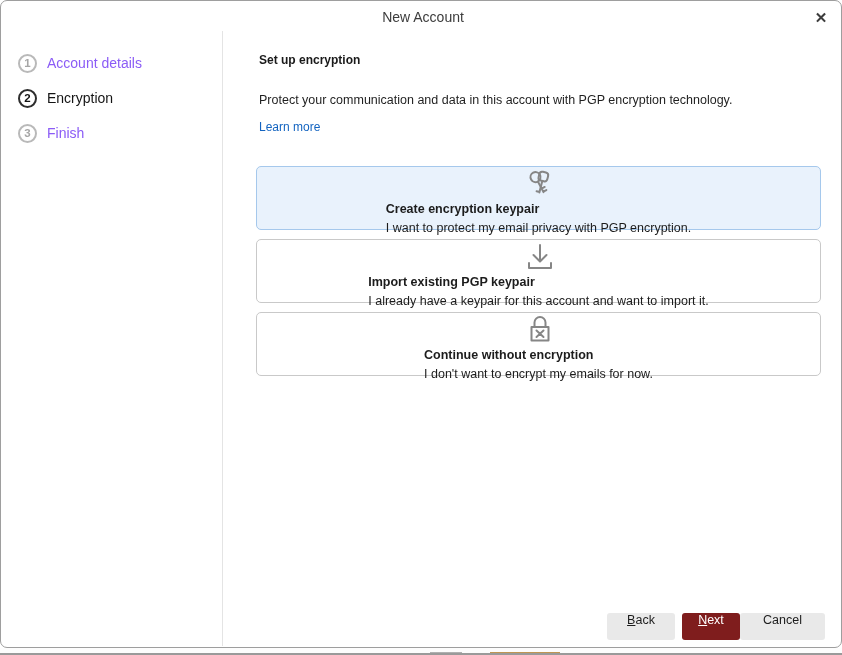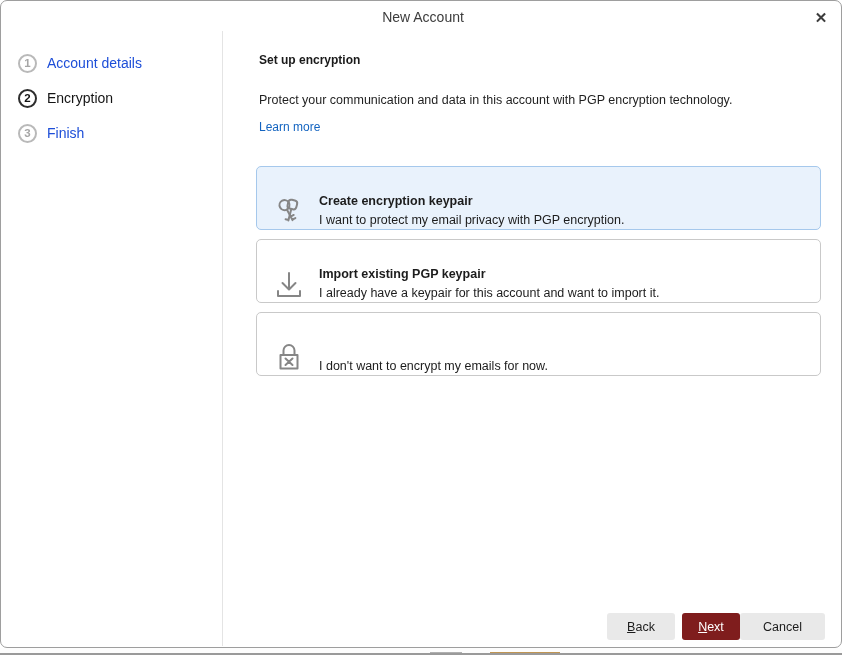--- a/index.html
+++ b/index.html
@@ -30,48 +30,48 @@
     position:absolute; left:0; top:30px; bottom:1px; width:222px;
     border-right:1px solid #e4e4e4; padding-top:21px;
   }
   .step { display:flex; align-items:center; gap:10px; padding-left:17px; margin-bottom:13px; height:22px; }
   .step-circle {
     width:19px; height:19px; border-radius:50%; flex:0 0 auto;
     border:2px solid #b9b9b9; color:#a6a6a6;
     font-size:11.5px; font-weight:700;
     display:flex; align-items:center; justify-content:center;
   }
-  .step-label { font-size:14px; color:#1d4ed8; }
+  .step-label { font-size:14px; color:#8b5cf6; }
   .step.active .step-circle { border-color:#2d2d2d; color:#141414; }
   .step.active .step-label { color:#141414; }
 
   
   .content { position:absolute; left:222px; top:30px; right:1px; bottom:1px; padding:17px 0 0 36px; }
   .heading { font-size:12px; font-weight:700; color:#1a1a1a; line-height:24px; }
   .description { margin-top:20px; font-size:12.5px; color:#1f1f1f; line-height:16px; }
   .learn-more { display:inline-block; margin-top:12px; font-size:12px; color:#1464c0; text-decoration:none; cursor:pointer; }
 
   .options { margin-top:31px; margin-left:-3px; }
   .card {
-    display:flex; align-items:flex-end; width:565px; height:64px;
+    display:flex; align-items:center; width:565px; height:64px;
     background:#ffffff; border:1px solid #c9c9c9; border-radius:5px;
-    margin-bottom:9px; cursor:pointer;
+    margin-bottom:9px; cursor:pointer;flex-direction:column;
   }
   .card.selected { background:#e9f2fc; border-color:#a5c8ec; }
   .card-icon { width:34px; height:34px; margin:0 13px 0 15px; flex:0 0 auto; }
   .card-icon svg { width:100%; height:100%; stroke:#868686; fill:none; stroke-width:2; stroke-linecap:round; stroke-linejoin:round; }
   .card-title { font-size:12.5px; font-weight:700; color:#1c1c1c; line-height:17px; }
   .card-subtitle { font-size:12.5px; color:#1c1c1c; line-height:17px; margin-top:2px; }
 
   
   .footer { position:absolute; right:16px; bottom:7px; display:flex; align-items:center; }
   .btn {
     height:27px; border:none; border-radius:3px; background:#e9e9e9;
     color:#1c1c1c; font-size:12.5px; font-family:"Liberation Sans", sans-serif;
-    cursor:pointer; padding:0 0; display:flex; align-items:center; justify-content:center;
+    cursor:pointer; padding:0 0; display:flex; justify-content:center;
   }
   .btn .mnemonic { display:block; }
   .btn .mnemonic::first-letter { text-decoration:underline; }
   .btn-back { width:68px; }
   .btn-next { width:58px; margin-left:7px; background:#7f1d1d; color:#ffffff; }
   .btn-cancel { width:85px; }
 </style>
 </head>
 <body>
 
@@ -139,20 +139,21 @@
 
       <div class="card">
         <span class="card-icon">
           <svg viewBox="0 0 34 34">
             <path d="M11.5 14 v-4.5 a5.5 5.5 0 0 1 11 0 V14"></path>
             <rect x="8.5" y="14" width="17" height="13.5"></rect>
             <path d="M13.5 17.5 l7 6.5 M20.5 17.5 l-7 6.5"></path>
           </svg>
         </span>
         <div>
+          <div class="card-title">Continue without encryption</div>
           <div class="card-subtitle">I don't want to encrypt my emails for now.</div>
         </div>
       </div>
 
     </div>
   </div>
 
   <div class="footer">
     <button class="btn btn-back">
         <span class="mnemonic">Back</span>

